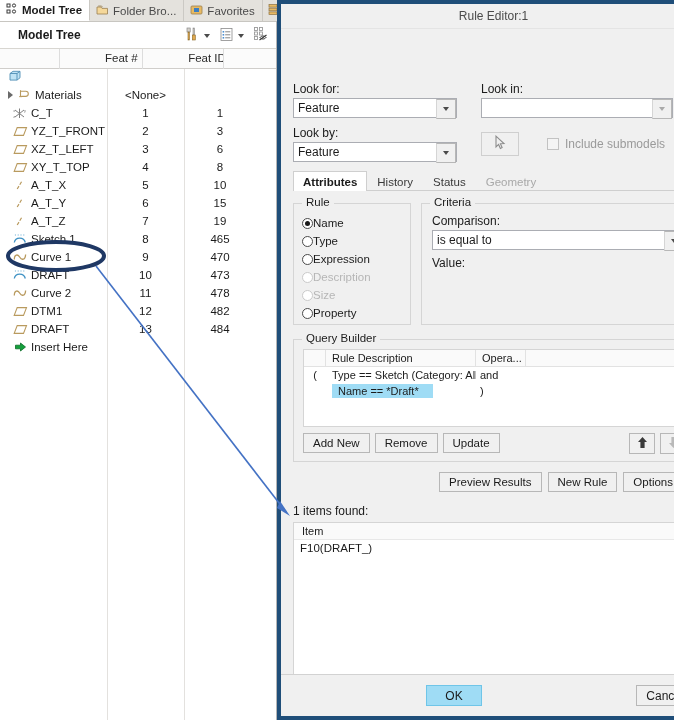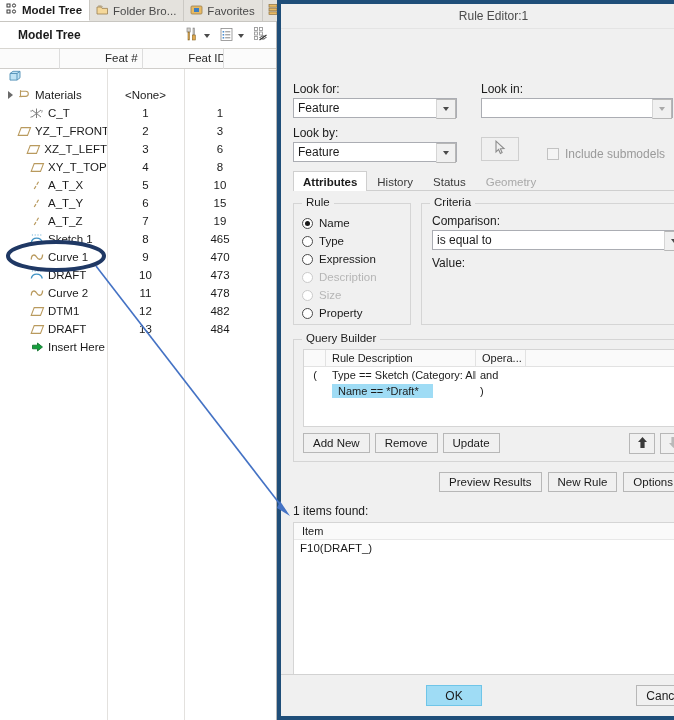--- a/index.html
+++ b/index.html
@@ -68,21 +68,21 @@
     content:""; position:absolute; left:107px; top:0; bottom:0; width:1px; background:#e3e1de;
   }
   .mt-body:after {
     content:""; position:absolute; left:184px; top:0; bottom:0; width:1px; background:#e3e1de;
   }
   .mt-root { height:17px; display:flex; align-items:center; padding-left:8px; }
   .mt-row { height:18px; display:flex; align-items:center; position:relative; }
   .mt-row .lbl { font-size:11.5px; color:#1b1b1b; white-space:nowrap; }
   .mt-row .ico { width:16px; display:flex; align-items:center; justify-content:center; margin-right:3px;}
   .mt-row .expander { width:12px; display:flex; align-items:center; justify-content:center; }
-  .mt-row .namecell { width:107px; display:flex; align-items:center; padding-left:17px; overflow:hidden;}
+  .mt-row .namecell { width:107px; display:flex; align-items:center; padding-left:0; overflow:hidden;}
   .mt-row .numcell { width:77px; text-align:center; font-size:11.5px; color:#1b1b1b; }
   .mt-row .idcell  { width:72px; text-align:center; font-size:11.5px; color:#1b1b1b; }
   .tri-right { width:0;height:0;border-top:4px solid transparent;border-bottom:4px solid transparent;border-left:5px solid #6a6a6a;}
 
   
   #rule-editor {
     position:absolute; left:277px; top:0; width:433px; height:720px;
     background:#f0f0f0;
     border:4px solid #1f4e79;
   }
@@ -137,21 +137,21 @@
   .tab.disabled { color:#a8a8a8; }
 
   .gbox {
     border:1px solid #d5d5d5; position:relative; margin-top:12px; background:#f0f0f0;
   }
   .gbox > .legend {
     position:absolute; top:-8px; left:8px; background:#f0f0f0; padding:0 4px;
     font-size:11.5px; color:#1b1b1b;
   }
 
-  .radio-row { display:flex; align-items:center; gap:6px; height:18px; }
+  .radio-row { display:flex; align-items:center; height:18px; }
   .radio {
     width:11px;height:11px;border-radius:50%;border:1px solid #4a4a4a;background:#fff;
     display:flex;align-items:center;justify-content:center; flex:none;
   }
   .radio .dot { width:5px;height:5px;border-radius:50%;background:#1b1b1b; }
   .radio.dis { border-color:#cacaca; }
   .radio-row .rl { font-size:11.5px; color:#1b1b1b; }
   .radio-row.dis .rl { color:#b6b6b6; }
 
   
@@ -563,21 +563,21 @@
     <div class="row2" style="margin-top:8px;">
       <div class="col-left">
         <div class="fieldlabel">Look by:</div>
         <div class="combo">
           <span class="val">Feature</span>
           <span class="btn">
               <span class="caret-dn"></span>
             </span>
         </div>
       </div>
-      <div class="col-right" style="display:flex;align-items:flex-end;gap:28px;padding-bottom:1px;">
+      <div class="col-right" style="display:flex;align-items:center;gap:28px;padding-bottom:1px;">
         <div class="pickbtn">
           <span>
             <svg width="13" height="15" viewBox="0 0 13 15">
               <path d="M2 1.2 L2 12 L4.6 9.4 L6.4 13.4 L8.1 12.6 L6.4 8.8 L10 8.6 Z" fill="none" stroke="#8c8c8c" stroke-width="1.1"></path>
             </svg>
           </span>
         </div>
         <div class="cbrow">
           <span class="cbox"></span>
           <span class="t">Include submodels</span>

